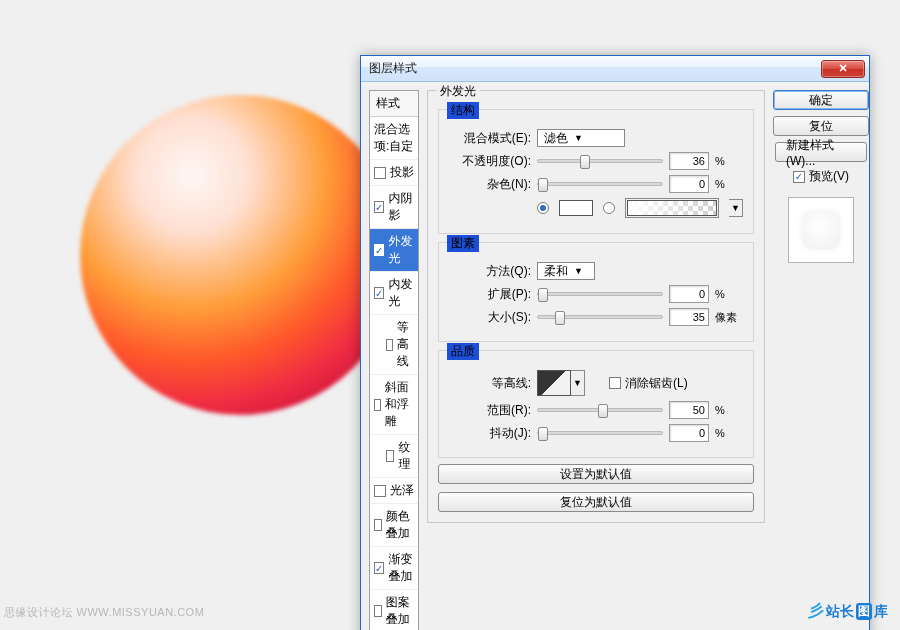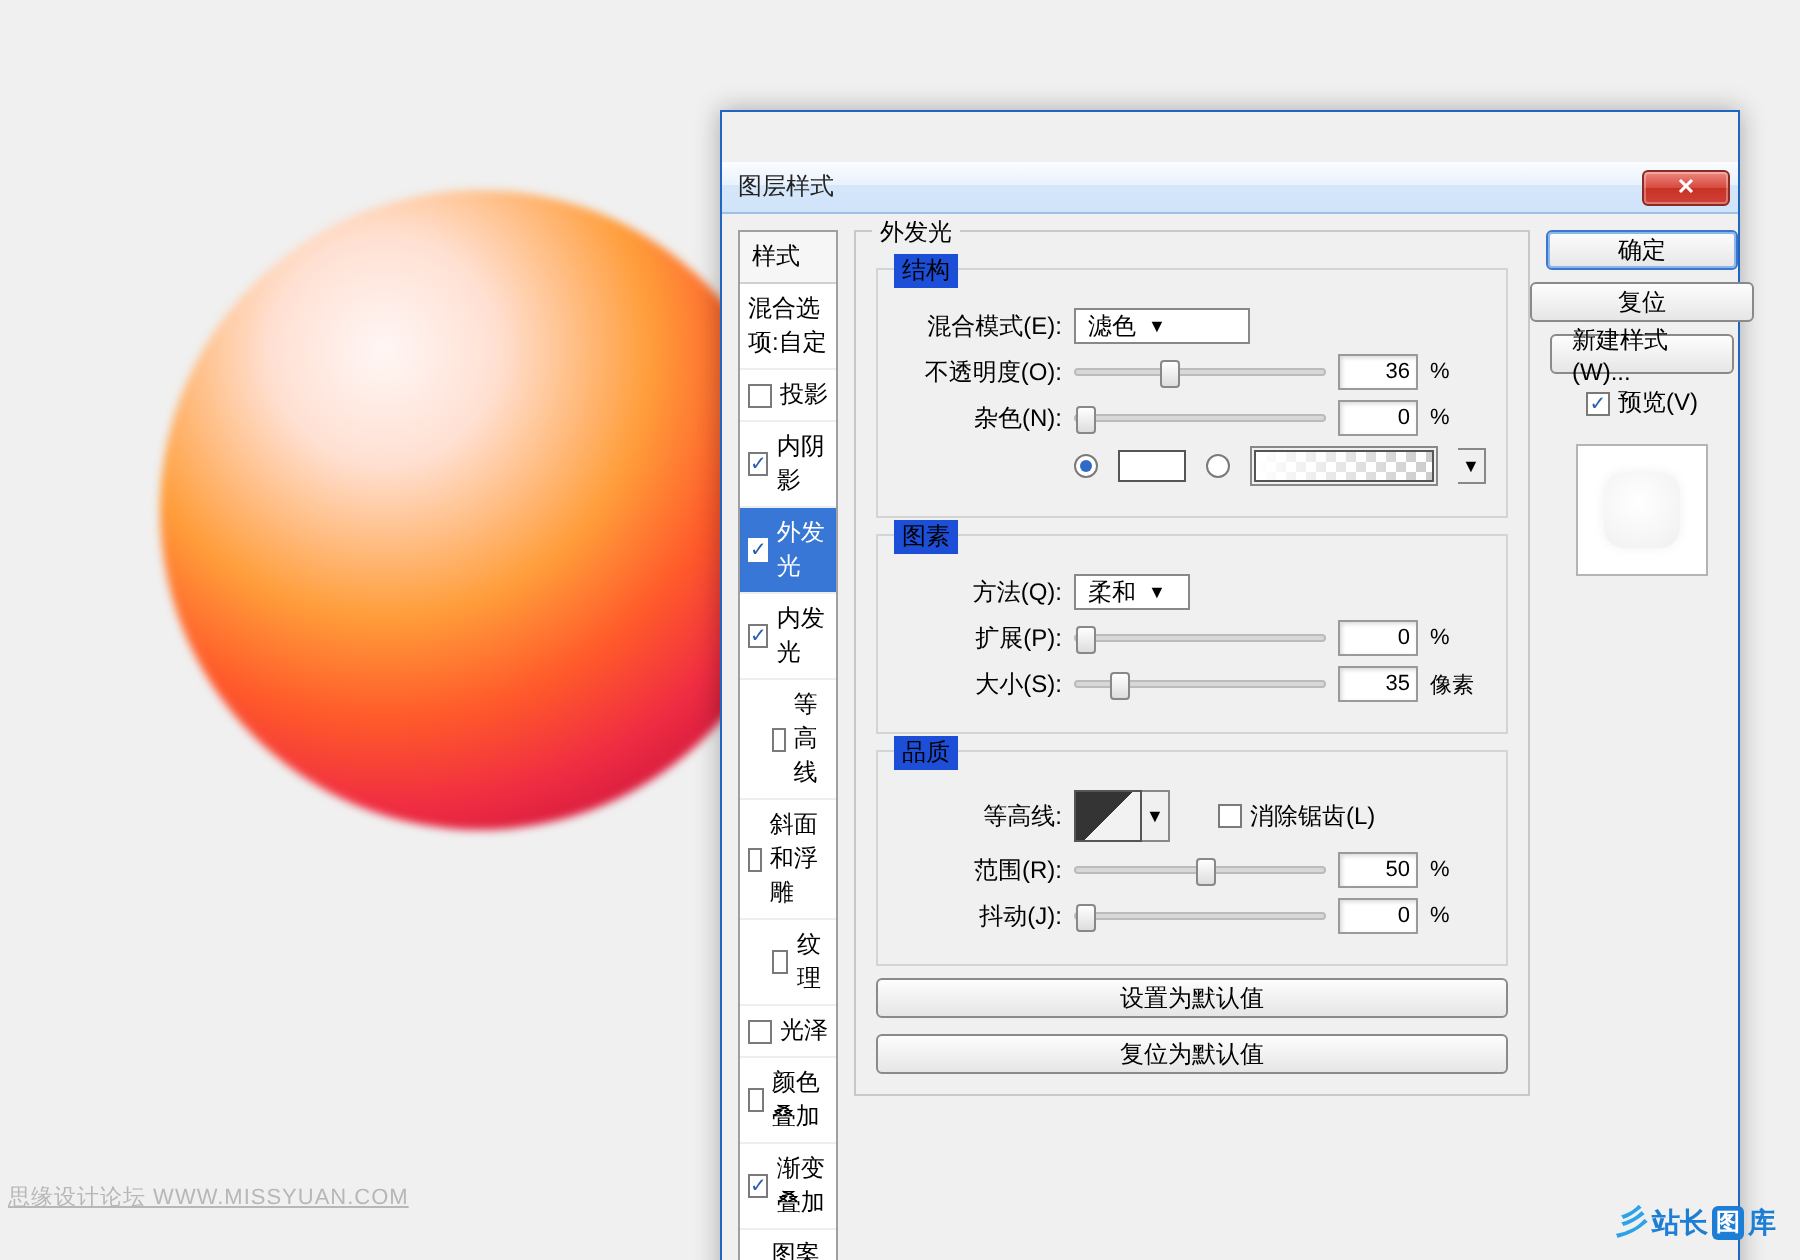--- a/index.html
+++ b/index.html
@@ -16,21 +16,21 @@
     position:absolute; left:360px; top:55px; width:510px;
     background:#f0f0f0;
     border:1px solid #1f66c3;
     box-shadow: 0 0 12px rgba(0,0,0,0.3);
   }
   .titlebar {
     height:26px;
     background: linear-gradient(to bottom,#fbfdff 0%,#e9f2fd 45%,#d6e7fa 46%,#cfe3fa 100%);
     border-bottom:1px solid #9fbfe4;
     display:flex; align-items:center; justify-content:space-between;
-    padding:0 4px 0 8px; font-size:12px; color:#222;margin-top:25px;
+    padding:0 4px 0 8px; font-size:12px; color:#222;
   }
   .close-btn {
     width:44px; height:18px;
     background: linear-gradient(to bottom,#ed8781,#d64b3e 49%,#c93126 50%,#cf4236);
     border:1px solid #8a2c22; border-radius:3px;
     display:flex; align-items:center; justify-content:center;
     color:#fff; font-size:11px; font-weight:bold;
     box-shadow: inset 0 0 0 1px rgba(255,255,255,0.3);
   }
   .dialog-body { display:flex; padding:8px; gap:8px; }
@@ -120,21 +120,21 @@
     border:1px solid #b4b4b4; background:#ffffff;
     display:flex; align-items:center; justify-content:center;
   }
   .preview-blob {
     width:38px; height:38px; border-radius:10px;
     background: radial-gradient(circle at 45% 40%, #ffffff 0%, #f6f6f6 60%, #efefef 100%);
     box-shadow: 0 0 6px rgba(0,0,0,0.06);
   }
   
   .footer-left {
-    position:absolute; left:4px; bottom:24px; font-size:11px; color:#b7b7b7; letter-spacing:0.5px;text-decoration:underline;
+    position:absolute; left:4px; bottom:10px; font-size:11px; color:#b7b7b7; letter-spacing:0.5px;
   }
   .footer-right {
     position:absolute; right:12px; bottom:8px; font-size:14px; font-weight:bold;
     color:#1d7ed6; display:flex; align-items:center; gap:2px;
   }
   .footer-right .wing { color:#2aa3e8; font-size:16px; }
   .footer-right .badge { background:#1d7ed6; color:#fff; border-radius:3px; padding:0 2px; font-size:12px; }
 </style>
 </head>
 <body>
@@ -303,21 +303,21 @@
 
         <div class="btnrow">
           <div class="btn">设置为默认值</div>
           <div class="btn">复位为默认值</div>
         </div>
       </div>
     </div>
 
     <div class="rightcol">
       <div class="btn def" style="width:96px;">确定</div>
-      <div class="btn" style="width:112px;">复位</div>
+      <div class="btn" style="width:96px;">复位</div>
       <div class="btn" style="width:92px;">新建样式(W)...</div>
       <div class="checkbox-inline" style="font-size:12px;">
         <span class="cb2">✓</span>
         <span>预览(V)</span>
       </div>
       <div class="preview-box">
         <div class="preview-blob"></div>
       </div>
     </div>
   </div>

